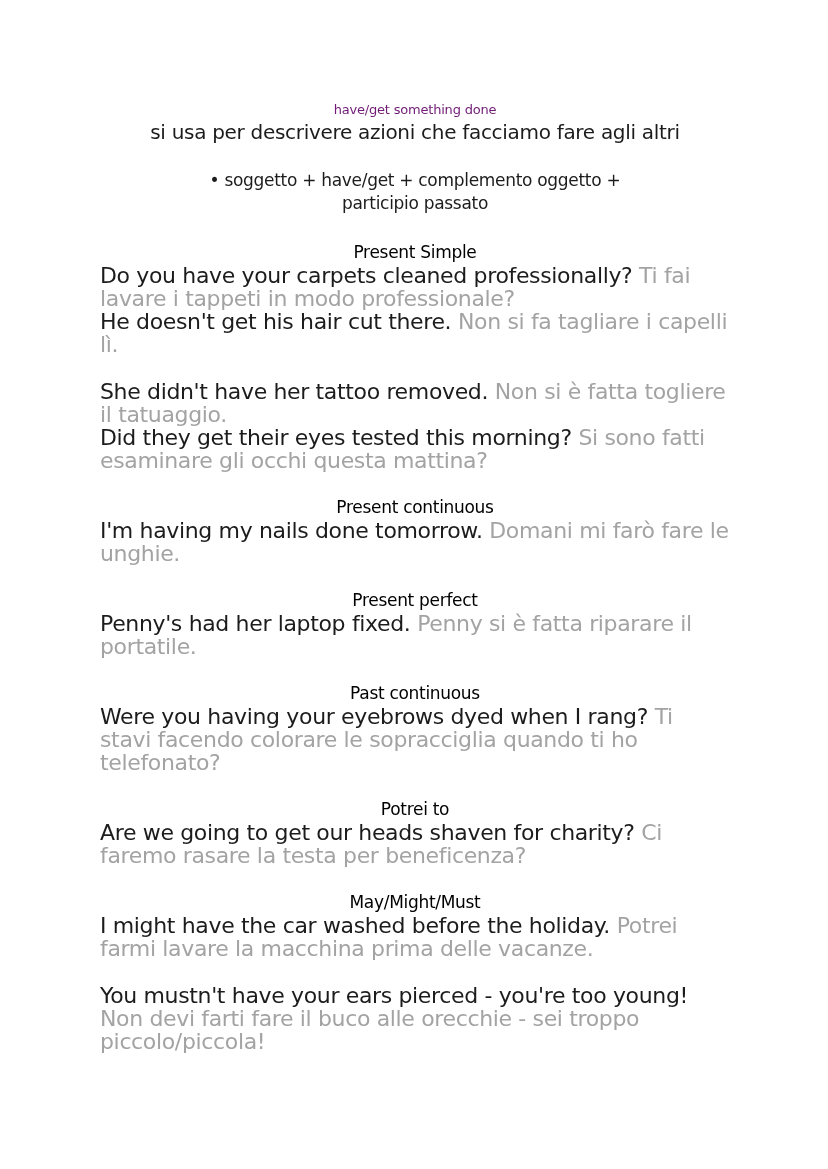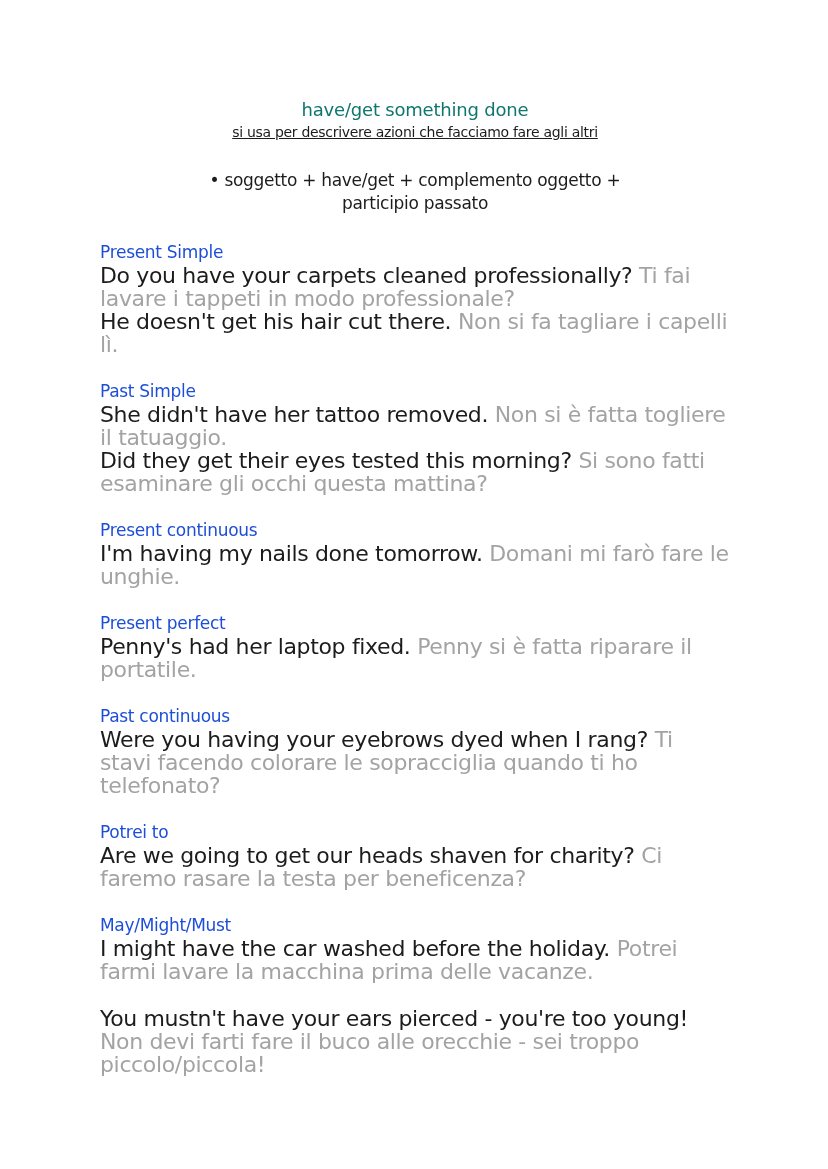--- a/index.html
+++ b/index.html
@@ -20,48 +20,48 @@
       left: 100px;
       top: 98px;
       width: 630px;
     }
     .center {
       text-align: center;
       width: 630px;
       margin-left: 0;
     }
     .title {
-      color: #0f766e;
-      font-size: 18px;
+      color: #701a75;
+      font-size: 13px;
       line-height: 23px;
       letter-spacing: -0.2px;
     }
     .subtitle {
-      font-size: 14px;
+      font-size: 20px;
       line-height: 23px;
       letter-spacing: -0.3px;
-      text-decoration: underline;
     }
     .formula {
       margin-top: 25px;
       font-size: 17px;
       line-height: 23px;
       letter-spacing: -0.3px;
     }
     .section {
       margin-top: 24px;
     }
     .section.first {
       margin-top: 26px;
     }
     .heading {
-      color: #1d4ed8;
+      color: #000000;
       font-size: 17px;
       line-height: 23px;
       letter-spacing: -0.3px;
+      text-align: center;
     }
     .example {
       font-size: 22px;
       line-height: 23px;
       letter-spacing: -0.35px;
     }
     .example.spaced {
       margin-top: 24px;
     }
     .en { color: #1c1c1c; }
@@ -87,21 +87,20 @@
       <span class="en">Do you have your carpets cleaned professionally?</span>
       <span class="it">Ti fai lavare i tappeti in modo professionale?</span>
     </div>
     <div class="example">
       <span class="en">He doesn't get his hair cut there.</span>
       <span class="it">Non si fa tagliare i capelli lì.</span>
     </div>
   </div>
 
   <div class="section">
-    <div class="heading">Past Simple</div>
     <div class="example">
       <span class="en">She didn't have her tattoo removed.</span>
       <span class="it">Non si è fatta togliere il tatuaggio.</span>
     </div>
     <div class="example">
       <span class="en">Did they get their eyes tested this morning?</span>
       <span class="it">Si sono fatti esaminare gli occhi questa mattina?</span>
     </div>
   </div>
 

